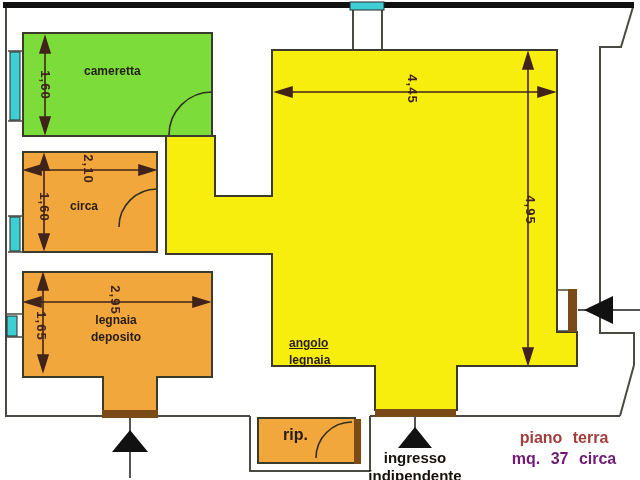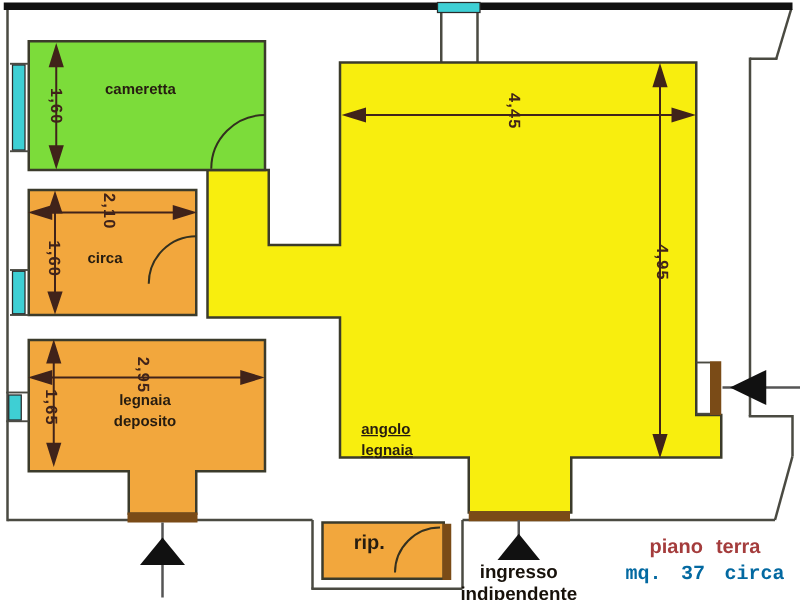--- a/index.html
+++ b/index.html
@@ -5,21 +5,21 @@
   html,body{margin:0;padding:0;background:#fff;}
   #plan{position:relative;width:640px;height:480px;background:#ffffff;overflow:hidden;
         font-family:"Liberation Sans",sans-serif;}
   #plan svg{position:absolute;left:0;top:0;}
   .lbl{position:absolute;font-weight:bold;font-size:12px;color:#261c10;line-height:17px;white-space:nowrap;}
   .lbl.center{text-align:center;}
   .dim{position:absolute;font-weight:bold;font-size:13px;color:#40231a;white-space:nowrap;
        transform:translate(-50%,-50%) rotate(90deg);letter-spacing:1px;}
   .foot{position:absolute;font-weight:bold;font-size:16px;white-space:nowrap;word-spacing:6px;}
   .foot.red{color:#a43c3c;}
-  .foot.blue{color:#0369a1;font-family:Liberation Mono, monospace;}
+  .foot.blue{color:#701a75;}
   .entr{position:absolute;font-weight:bold;font-size:15px;color:#17110a;text-align:center;line-height:18px;}
 </style>
 </head>
 <body>
 
 <div id="plan">
 
   <svg width="640" height="480" viewBox="0 0 640 480">
 
     <g stroke="#4a4a42" stroke-width="2" fill="none">

